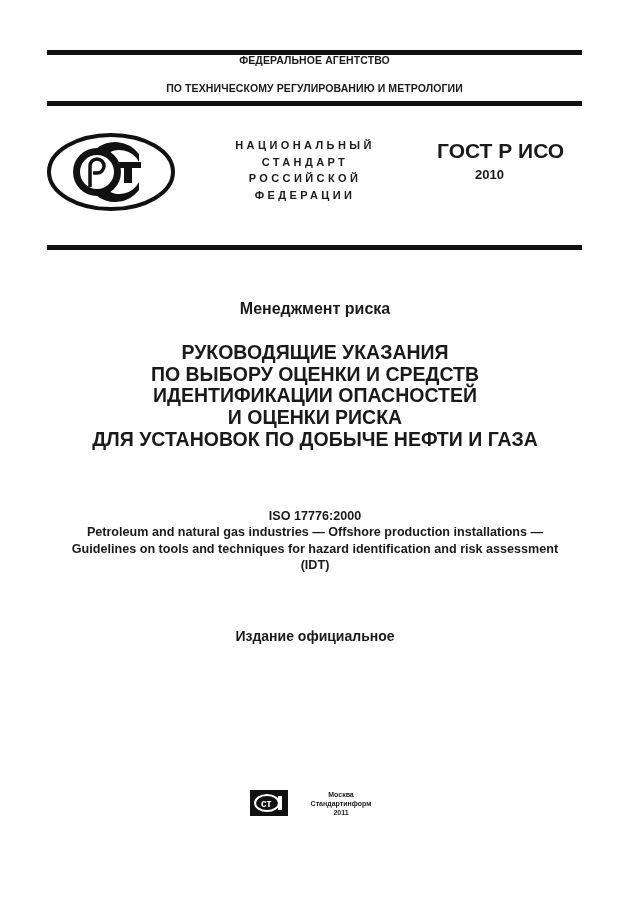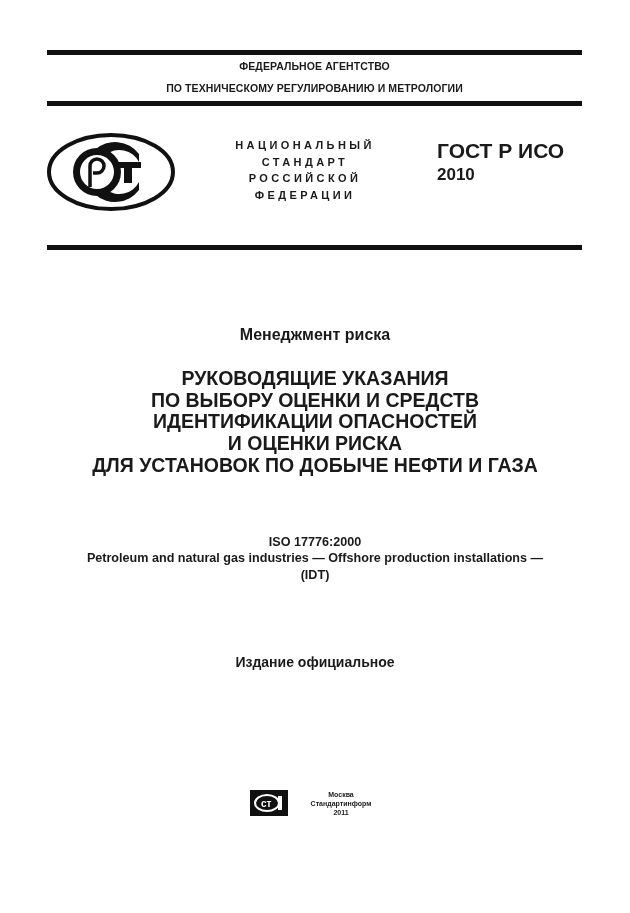--- a/index.html
+++ b/index.html
@@ -5,34 +5,34 @@
     html, body { margin: 0; padding: 0; background: #ffffff; }
     body {
       width: 630px; height: 913px; position: relative; overflow: hidden;
       font-family: "Liberation Sans", sans-serif; color: #1a1a1a;
     }
     .rule { position: absolute; left: 47px; width: 535px; height: 5px; background: #111; }
     .agency { position: absolute; left: 47px; width: 535px; text-align: center; font-weight: bold; font-size: 10.5px; letter-spacing: 0.1px; }
     .logo { position: absolute; left: 46px; top: 132px; width: 130px; height: 80px; }
     .national { position: absolute; left: 212px; top: 137px; width: 186px; text-align: center; font-weight: bold; font-size: 11px; letter-spacing: 3.4px; line-height: 16.6px; }
     .gost { position: absolute; left: 437px; top: 138px; font-weight: bold; font-size: 21px; line-height: 26px; }
-    .gost .year { font-size: 17px; line-height: 22px; display: block; }
-    .center { position: absolute; left: 0; width: 630px; text-align: center; font-weight: bold; margin-top: 26px; }
+    .gost .year { font-size: 13px; line-height: 22px; display: block; margin-left: 38px; }
+    .center { position: absolute; left: 0; width: 630px; text-align: center; font-weight: bold; }
     .subject { top: 300px; font-size: 16px; }
     .title { top: 342px; font-size: 19.5px; line-height: 21.7px; }
     .iso { top: 508px; font-size: 12.6px; line-height: 16.4px; }
     .edition { top: 628px; font-size: 14px; }
     .pub-logo { position: absolute; left: 250px; top: 788px; width: 38px; height: 28px; }
     .pub { position: absolute; left: 296px; top: 790px; width: 90px; text-align: center; font-weight: bold; font-size: 7px; line-height: 9px; }
   </style>
 </head>
 <body>
 
 <div class="rule" style="top:50px;"></div>
-<div class="agency" style="top:60px;">ФЕДЕРАЛЬНОЕ АГЕНТСТВО</div>
+<div class="agency" style="top:54px;">ФЕДЕРАЛЬНОЕ АГЕНТСТВО</div>
 <div class="agency" style="top:82px;">ПО ТЕХНИЧЕСКОМУ РЕГУЛИРОВАНИЮ И МЕТРОЛОГИИ</div>
 <div class="rule" style="top:101px;"></div>
 
 <svg class="logo" viewBox="0 0 130 80">
   <ellipse cx="65" cy="40" rx="62" ry="37" fill="none" stroke="#111" stroke-width="4"></ellipse>
   <path d="M93 22 A30 30 0 1 0 93 58 L93 50 A22 22 0 1 1 93 30 Z" fill="#111"></path>
   <circle cx="51" cy="40" r="24" fill="#111"></circle>
   <circle cx="51" cy="40" r="17" fill="#fff"></circle>
   <path d="M44 55 L44 34 A7 7 0 1 1 51 41 L47 41" fill="none" stroke="#111" stroke-width="3.5"></path>
   <rect x="69" y="30" width="26" height="6" fill="#111"></rect>
@@ -59,20 +59,21 @@
   <div>РУКОВОДЯЩИЕ УКАЗАНИЯ</div>
   <div>ПО ВЫБОРУ ОЦЕНКИ И СРЕДСТВ</div>
   <div>ИДЕНТИФИКАЦИИ ОПАСНОСТЕЙ</div>
   <div>И ОЦЕНКИ РИСКА</div>
   <div>ДЛЯ УСТАНОВОК ПО ДОБЫЧЕ НЕФТИ И ГАЗА</div>
 </div>
 
 <div class="center iso">
   <div>ISO 17776:2000</div>
   <div>Petroleum and natural gas industries — Offshore production installations —</div>
+  <div>Guidelines on tools and techniques for hazard identification and risk assessment</div>
   <div>(IDT)</div>
 </div>
 
 <div class="center edition">Издание официальное</div>
 
 <svg class="pub-logo" viewBox="0 0 38 28">
   <rect x="0" y="2" width="38" height="26" fill="#111"></rect>
   <ellipse cx="17" cy="15" rx="12" ry="8" fill="none" stroke="#fff" stroke-width="2"></ellipse>
   <text x="11" y="19" font-family="Liberation Sans, sans-serif" font-size="10" font-weight="bold" fill="#fff">ст</text>
   <rect x="28" y="8" width="4" height="14" fill="#fff"></rect>

